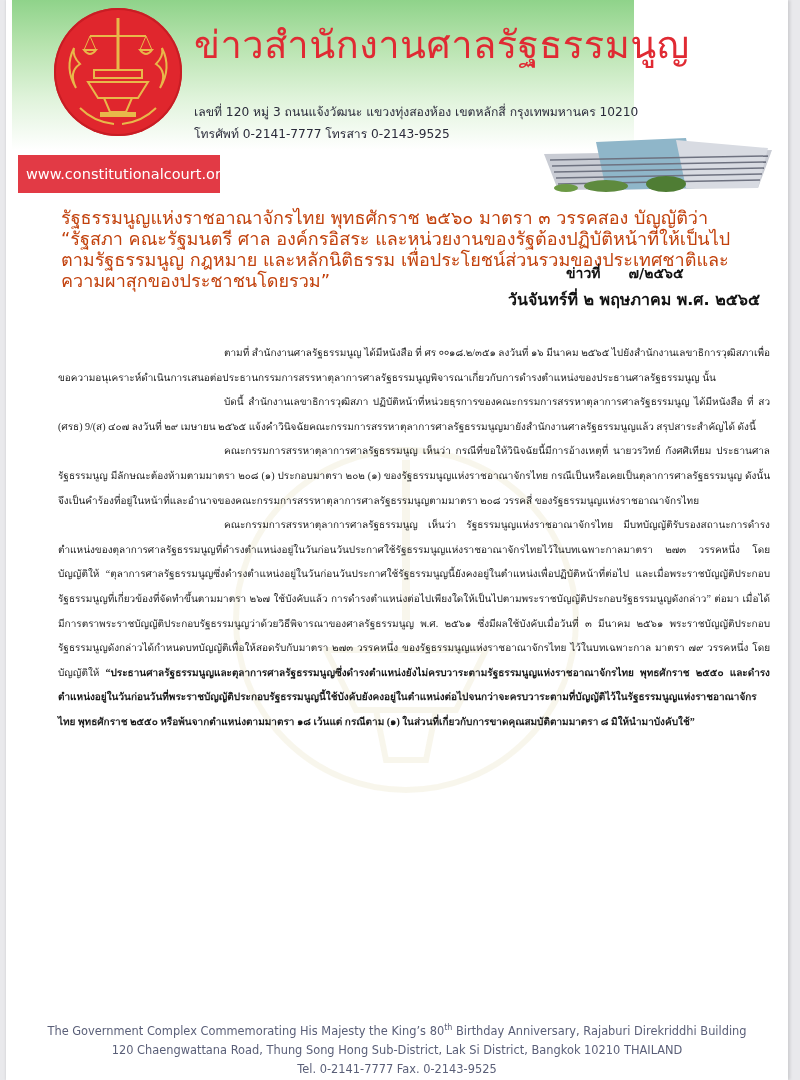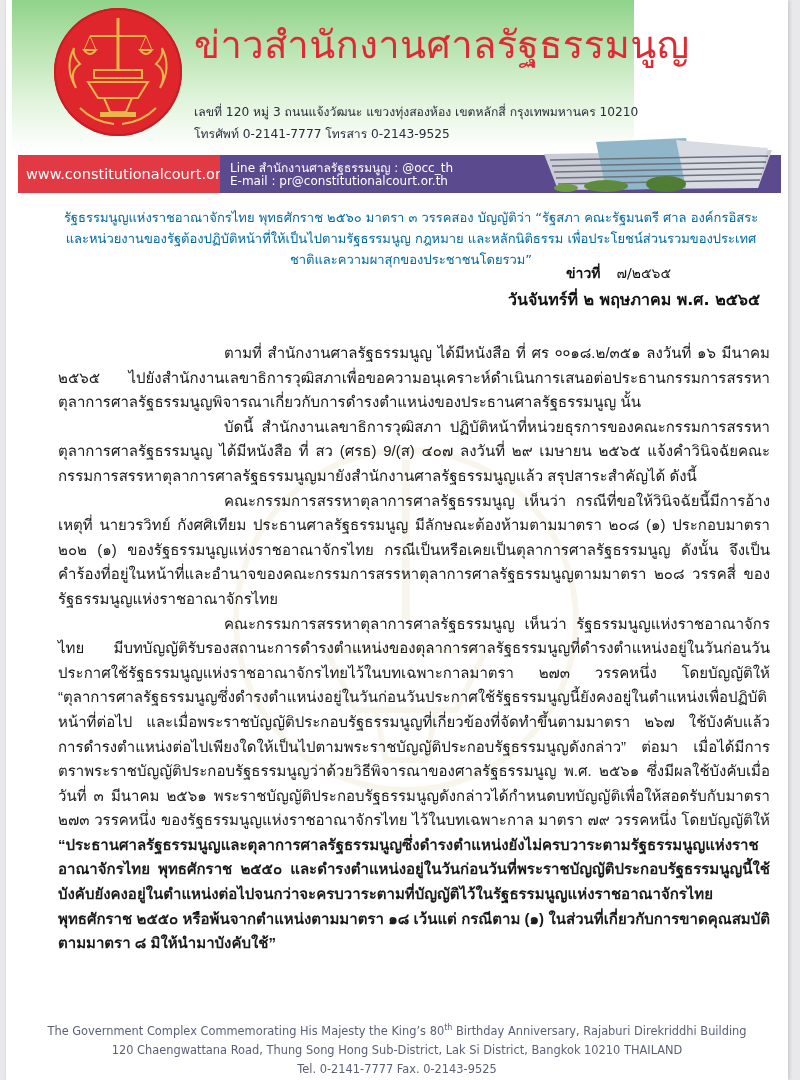--- a/index.html
+++ b/index.html
@@ -49,34 +49,34 @@
     position:absolute; left:10px; color:#fff; font-size:12px; white-space:nowrap;
   }
   .banner-purple .l1 { top:3px; }
   .banner-purple .l2 { top:19px; }
   .building {
     position:absolute; left:530px; top:128px; width:244px; height:64px;
   }
   
   .motto {
     position:absolute; left:55px; top:207px; width:700px;
-    font-size:13px; color:#0369a1; line-height:21px;
-    text-align:center;
+    font-size:18px; color:#c2410c; line-height:21px;
+    text-align:left;
   }
   .newsno {
     position:absolute; left:560px; top:262px; font-size:14px; font-weight:bold; color:#111; white-space:nowrap;
   }
-  .newsno .num { margin-left:16px; font-weight:normal; }
+  .newsno .num { margin-left:28px; font-weight:bold; }
   .date {
     position:absolute; left:502px; top:287px; font-size:16px; font-weight:bold; color:#111; white-space:nowrap;
   }
   .content {
     position:absolute; left:52px; top:341px; width:712px;
-    font-family:Liberation Sans, sans-serif;
-    font-size:15px; color:#1a1a1a; line-height:24.6px;
+    font-family:Liberation Serif, serif;
+    font-size:10px; color:#1a1a1a; line-height:24.6px;
     text-align:justify;
   }
   .content p { margin:0; text-indent:166px; }
   .content .b { font-weight:bold; }
   .watermark {
     position:absolute; left:220px; top:420px; width:360px; height:420px;
     opacity:0.09;
   }
   .footer {
     position:absolute; left:0; top:1018px; width:782px; text-align:center;
@@ -114,24 +114,20 @@
         <path d="M26 100 Q40 114 60 116" fill="none" stroke="#e8b84a" stroke-width="2"></path>
         <path d="M102 100 Q88 114 68 116" fill="none" stroke="#e8b84a" stroke-width="2"></path>
       </svg>
     </div>
     <div class="title">ข่าวสำนักงานศาลรัฐธรรมนูญ</div>
     <div class="addr" style="top:102px">เลขที่ 120 หมู่ 3 ถนนแจ้งวัฒนะ แขวงทุ่งสองห้อง เขตหลักสี่ กรุงเทพมหานคร 10210</div>
     <div class="addr" style="top:124px">โทรศัพท์ 0-2141-7777  โทรสาร 0-2143-9525</div>
   </div>
 
   <div class="banner-red">www.constitutionalcourt.or.th</div>
-  <div class="banner-purple">
-    <div class="l1">Line สำนักงานศาลรัฐธรรมนูญ : @occ_th</div>
-    <div class="l2">E-mail : pr@constitutionalcourt.or.th</div>
-  </div>
 
   <div class="building">
     <svg width="244" height="64" viewBox="0 0 244 64">
       <polygon points="8,26 236,22 222,60 22,62" fill="#c9ccd4"></polygon>
       <polygon points="60,14 150,10 160,60 70,62" fill="#8fb6c9"></polygon>
       <polygon points="140,12 232,20 222,60 150,60" fill="#d8dbe2"></polygon>
       <g stroke="#6e7280" stroke-width="1.4">
         <line x1="14" y1="32" x2="232" y2="28"></line>
         <line x1="16" y1="38" x2="230" y2="34"></line>
         <line x1="18" y1="44" x2="228" y2="40"></line>

